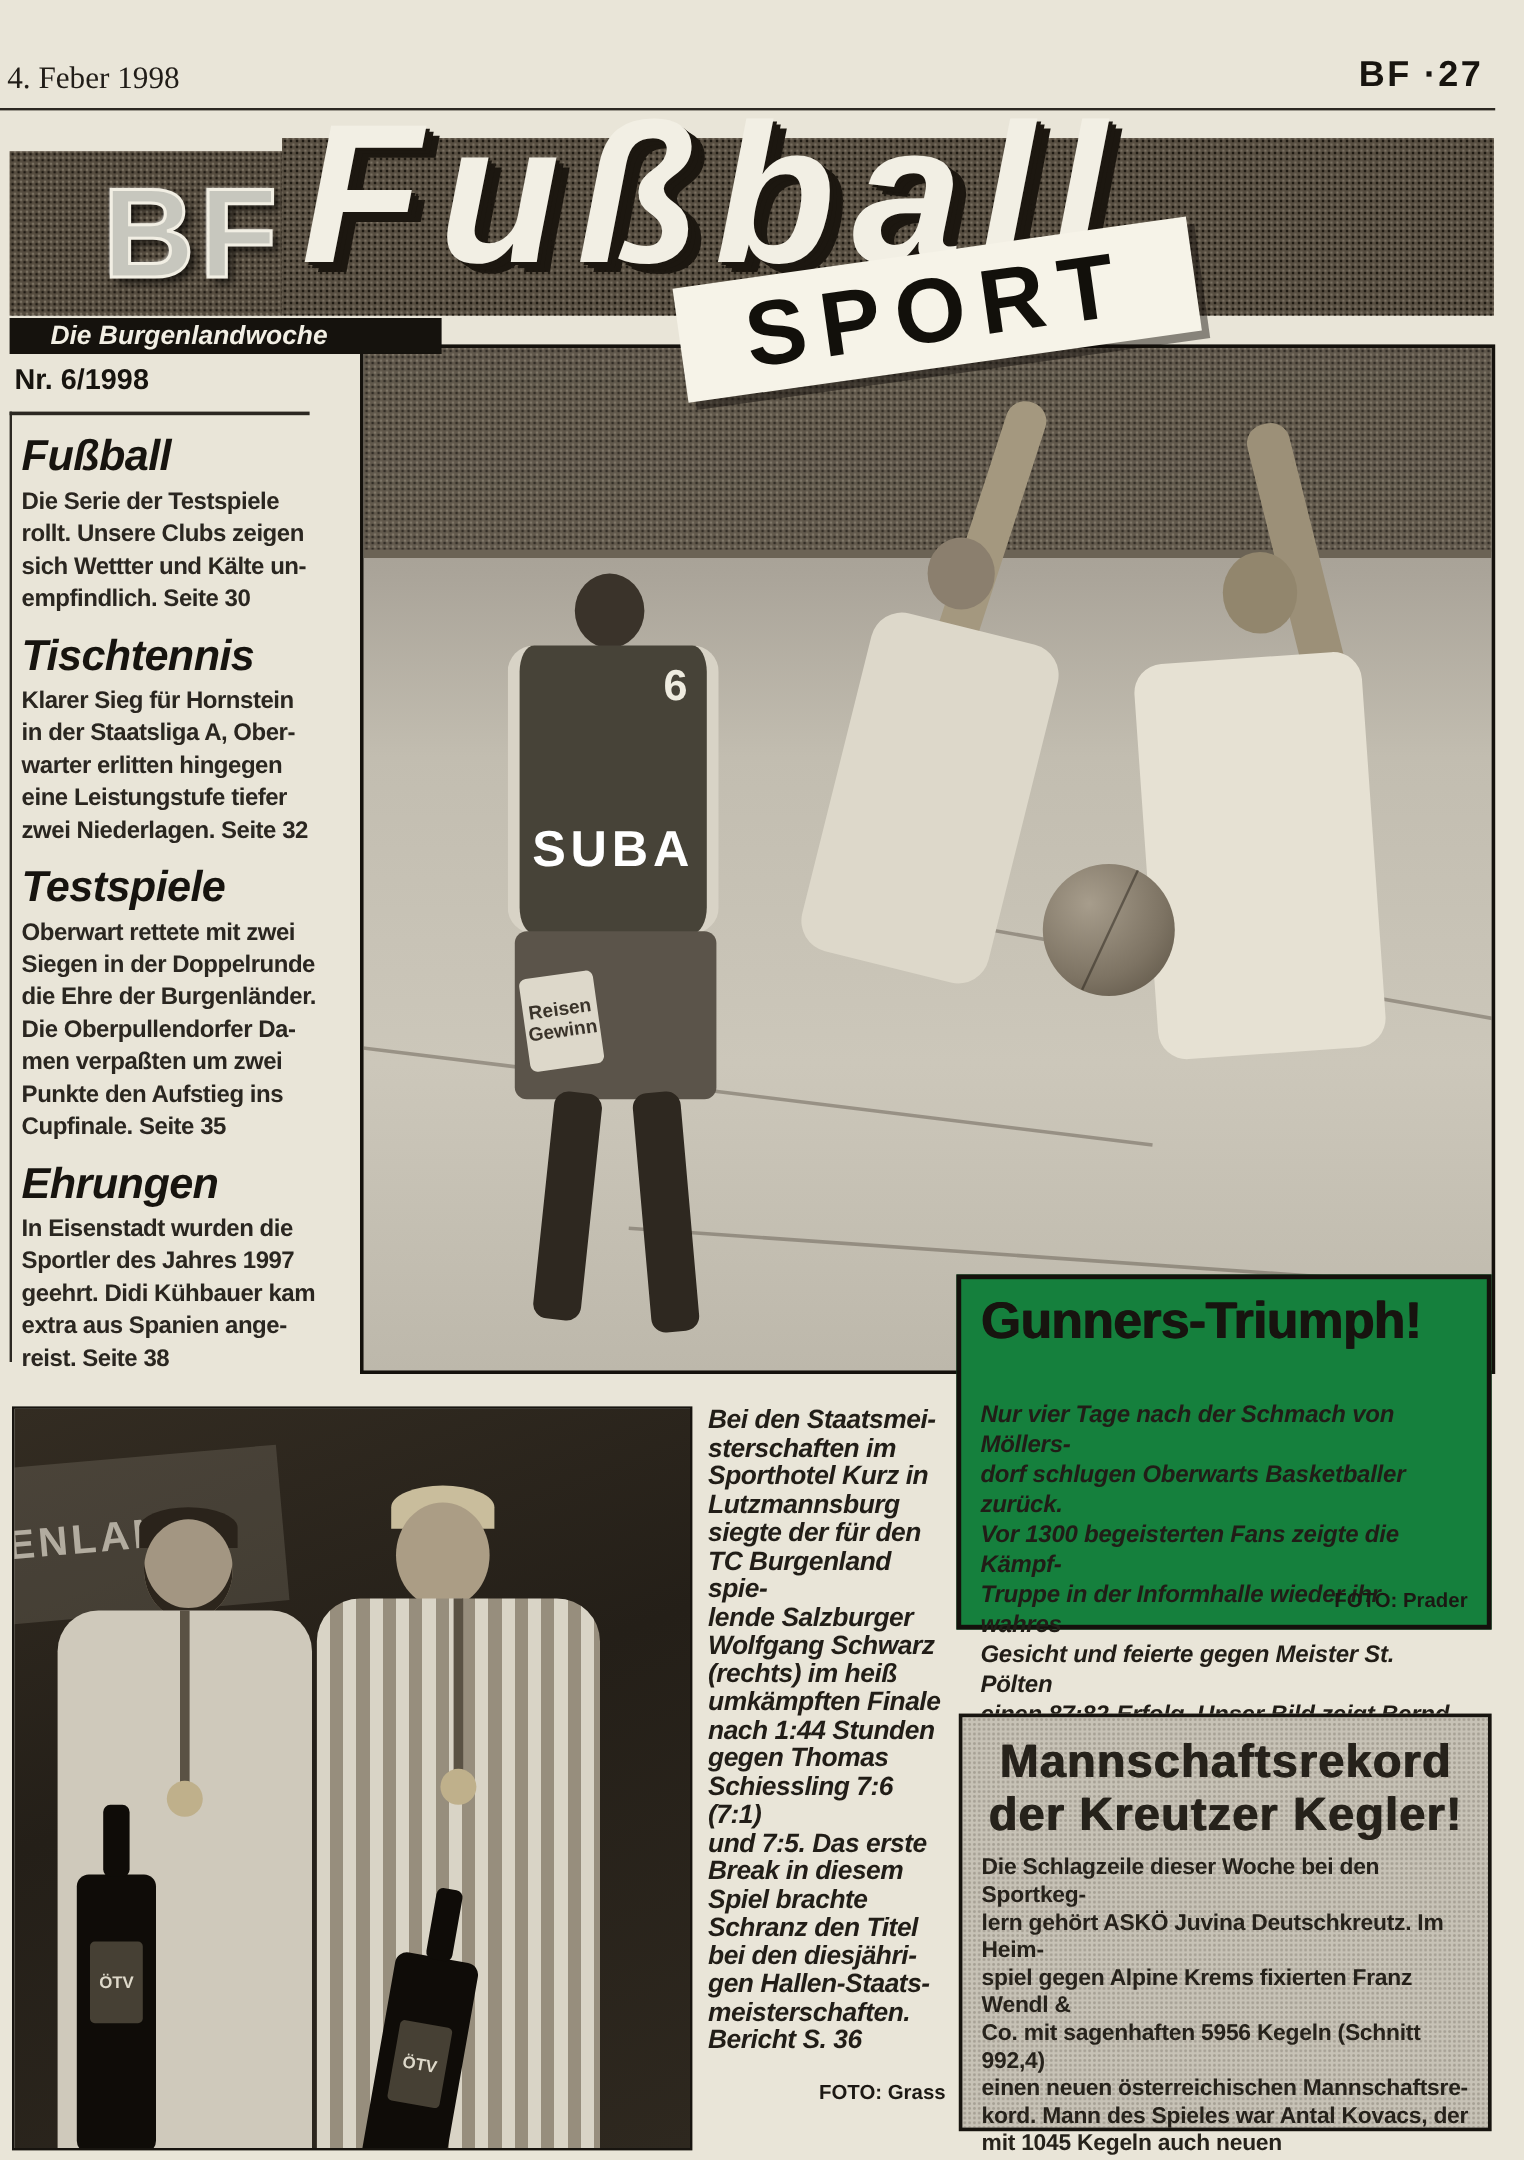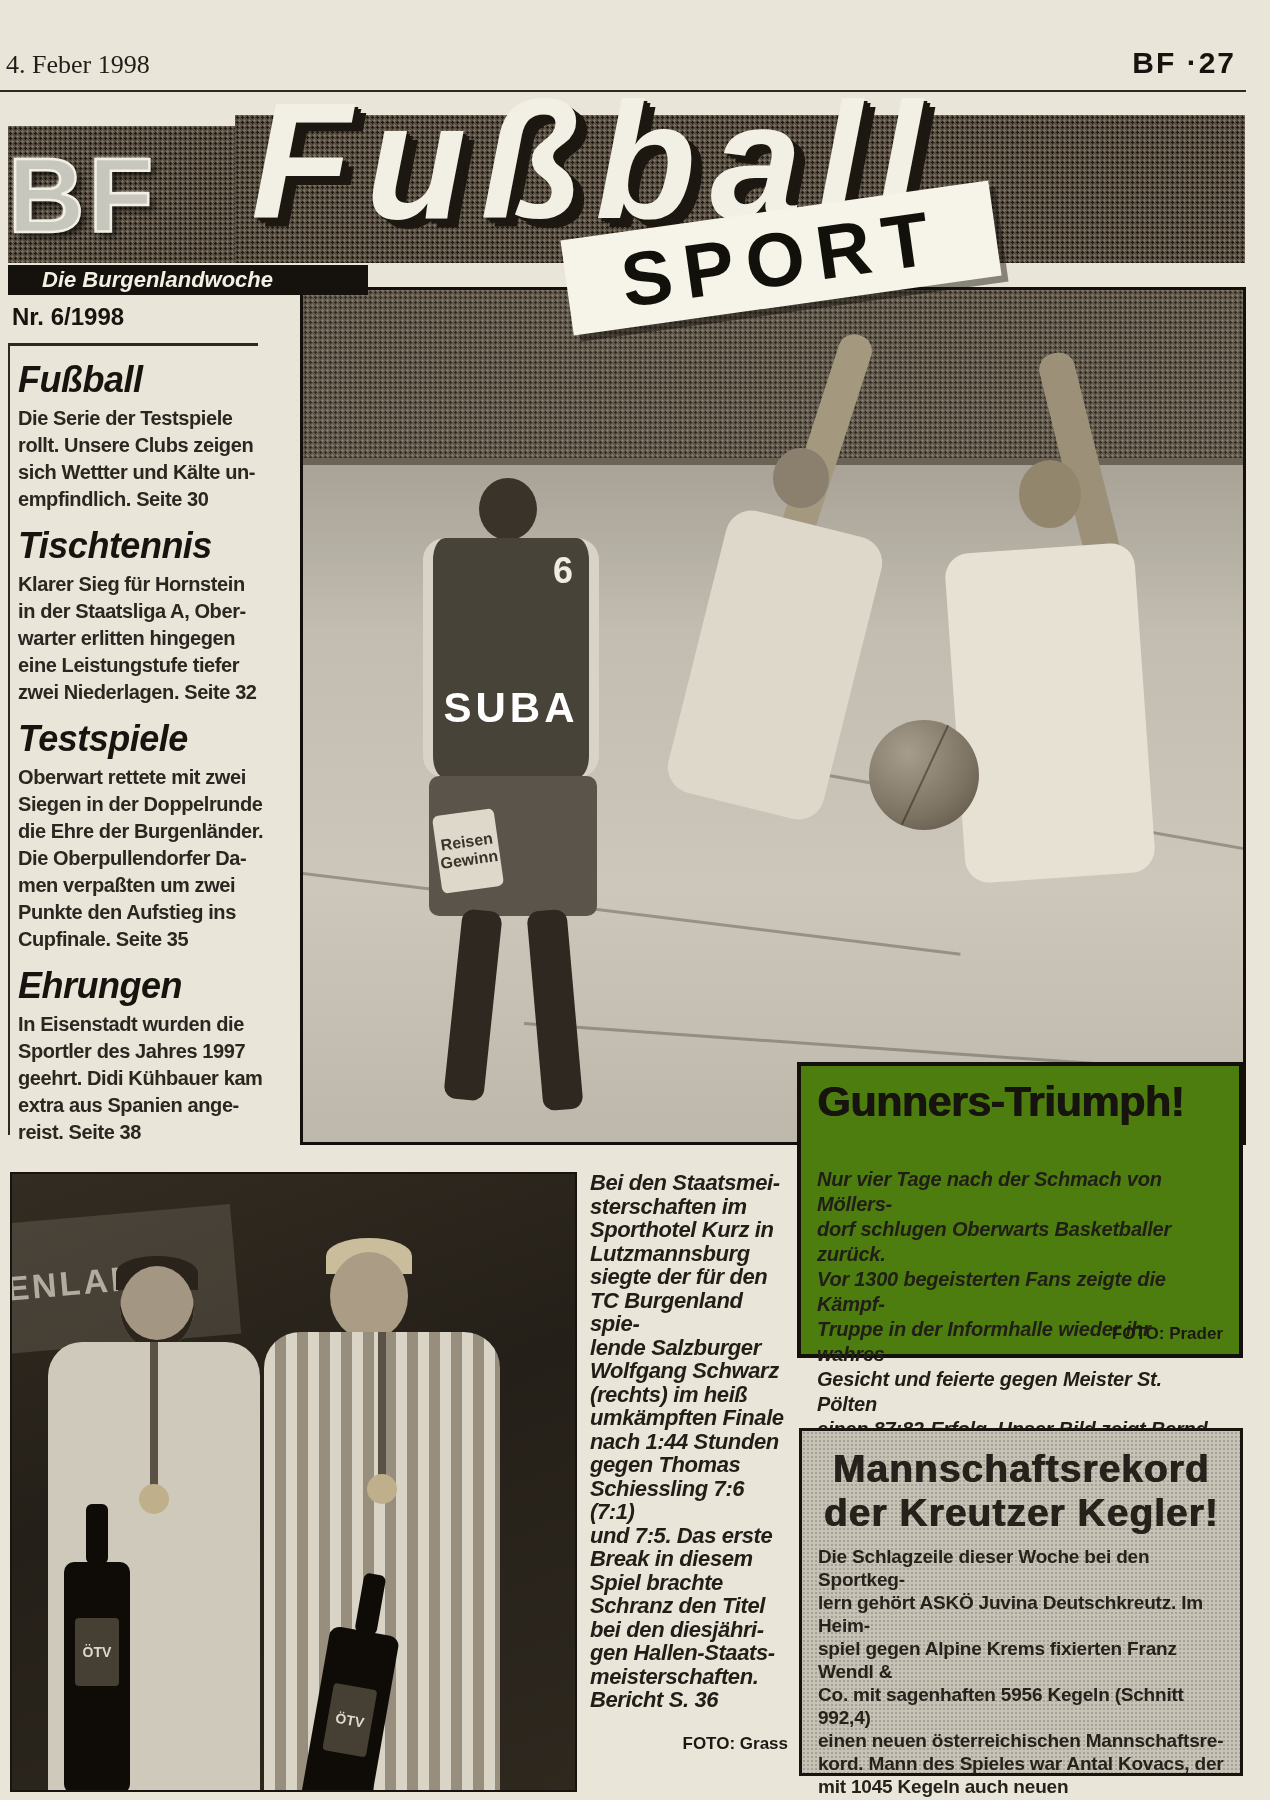--- a/index.html
+++ b/index.html
@@ -23,21 +23,21 @@
     background-color:#c7c2b6;
     background-image:
       radial-gradient(rgba(70,62,52,.25) 1px, transparent 1.3px);
     background-size:4px 4px;
   }
   
   .date{left:6px;top:50px;font-family:"Liberation Serif",serif;font-size:26px;color:#211d18;}
   .pageref{right:34px;top:46px;font-size:30px;font-weight:bold;letter-spacing:2px;color:#17140f;}
   .header-rule{left:0;top:90px;width:1246px;height:2px;background:#2c2822;}
   
-  .logo-box{left:8px;top:126px;width:227px;height:137px;display:flex;align-items:center;justify-content:flex-start;z-index:2;}
+  .logo-box{left:8px;top:126px;width:227px;height:137px;display:flex;align-items:center;justify-content:flex-end;z-index:2;}
   .logo-text{
     font-size:106px;font-weight:bold;letter-spacing:4px;line-height:1;
     color:#c7c7be;-webkit-text-stroke:2.5px #f2efe4;
     text-shadow:5px 5px 7px rgba(10,8,5,.75), -2px -2px 2px rgba(255,255,255,.45);
   }
   .logo-band{left:8px;top:265px;width:360px;height:30px;background:#15120d;color:#f2efe4;
     font-size:22px;font-weight:bold;font-style:italic;line-height:30px;padding-left:34px;box-sizing:border-box;z-index:2;}
   .issue{left:12px;top:303px;font-size:24px;font-weight:bold;color:#17140f;}
   .masthead{left:235px;top:115px;width:1010px;height:148px;z-index:2;overflow:visible;}
   .masthead-title{
@@ -90,21 +90,21 @@
     transform:rotate(18deg);}
   .p-right-torso{position:absolute;left:652px;top:258px;width:190px;height:330px;background:#e6e1d3;border-radius:24px;
     transform:rotate(-4deg);}
   .p-right-head{left:716px;top:170px;width:62px;height:68px;background:#92866d;}
   .p-right-arm{position:absolute;left:760px;top:60px;width:36px;height:230px;background:#9c9078;border-radius:16px;
     transform:rotate(-14deg);}
   .ball{position:absolute;left:566px;top:430px;width:110px;height:110px;border-radius:50%;
     background:radial-gradient(circle at 35% 30%,#a79d8c,#7d7363 60%,#584f41);}
   .ball:after{content:"";position:absolute;left:50%;top:0;width:2px;height:100%;background:rgba(40,34,26,.5);transform:rotate(25deg);}
   
-  .gunners{left:797px;top:1062px;width:446px;height:296px;background:#4d7c0f;border:4px solid #14110c;
+  .gunners{left:797px;top:1062px;width:446px;height:296px;background:#15803d;border:4px solid #14110c;
     box-sizing:border-box;padding:8px 16px;z-index:6;}
   .gunners-title{margin:2px 0 8px;font-size:43px;line-height:50px;font-weight:bold;letter-spacing:-0.5px;color:#17140f;
     text-shadow:1px 0 0 #17140f;}
   .gunners-body{font-size:20px;line-height:25px;font-weight:bold;font-style:italic;color:#211d17;
     letter-spacing:-0.2px;white-space:pre-line;margin-top:41px;}
   .gunners-credit{position:absolute;right:16px;bottom:10px;font-size:17px;font-weight:bold;margin-top:44px;}
   
   .schranz{left:590px;top:1156px;width:198px;}
   .schranz-head{margin:0;text-align:center;font-size:24px;line-height:28px;font-weight:bold;white-space:pre-line;color:#17140f;}
   .schranz-body{margin-top:15px;font-size:22px;line-height:23.5px;font-weight:bold;font-style:italic;

